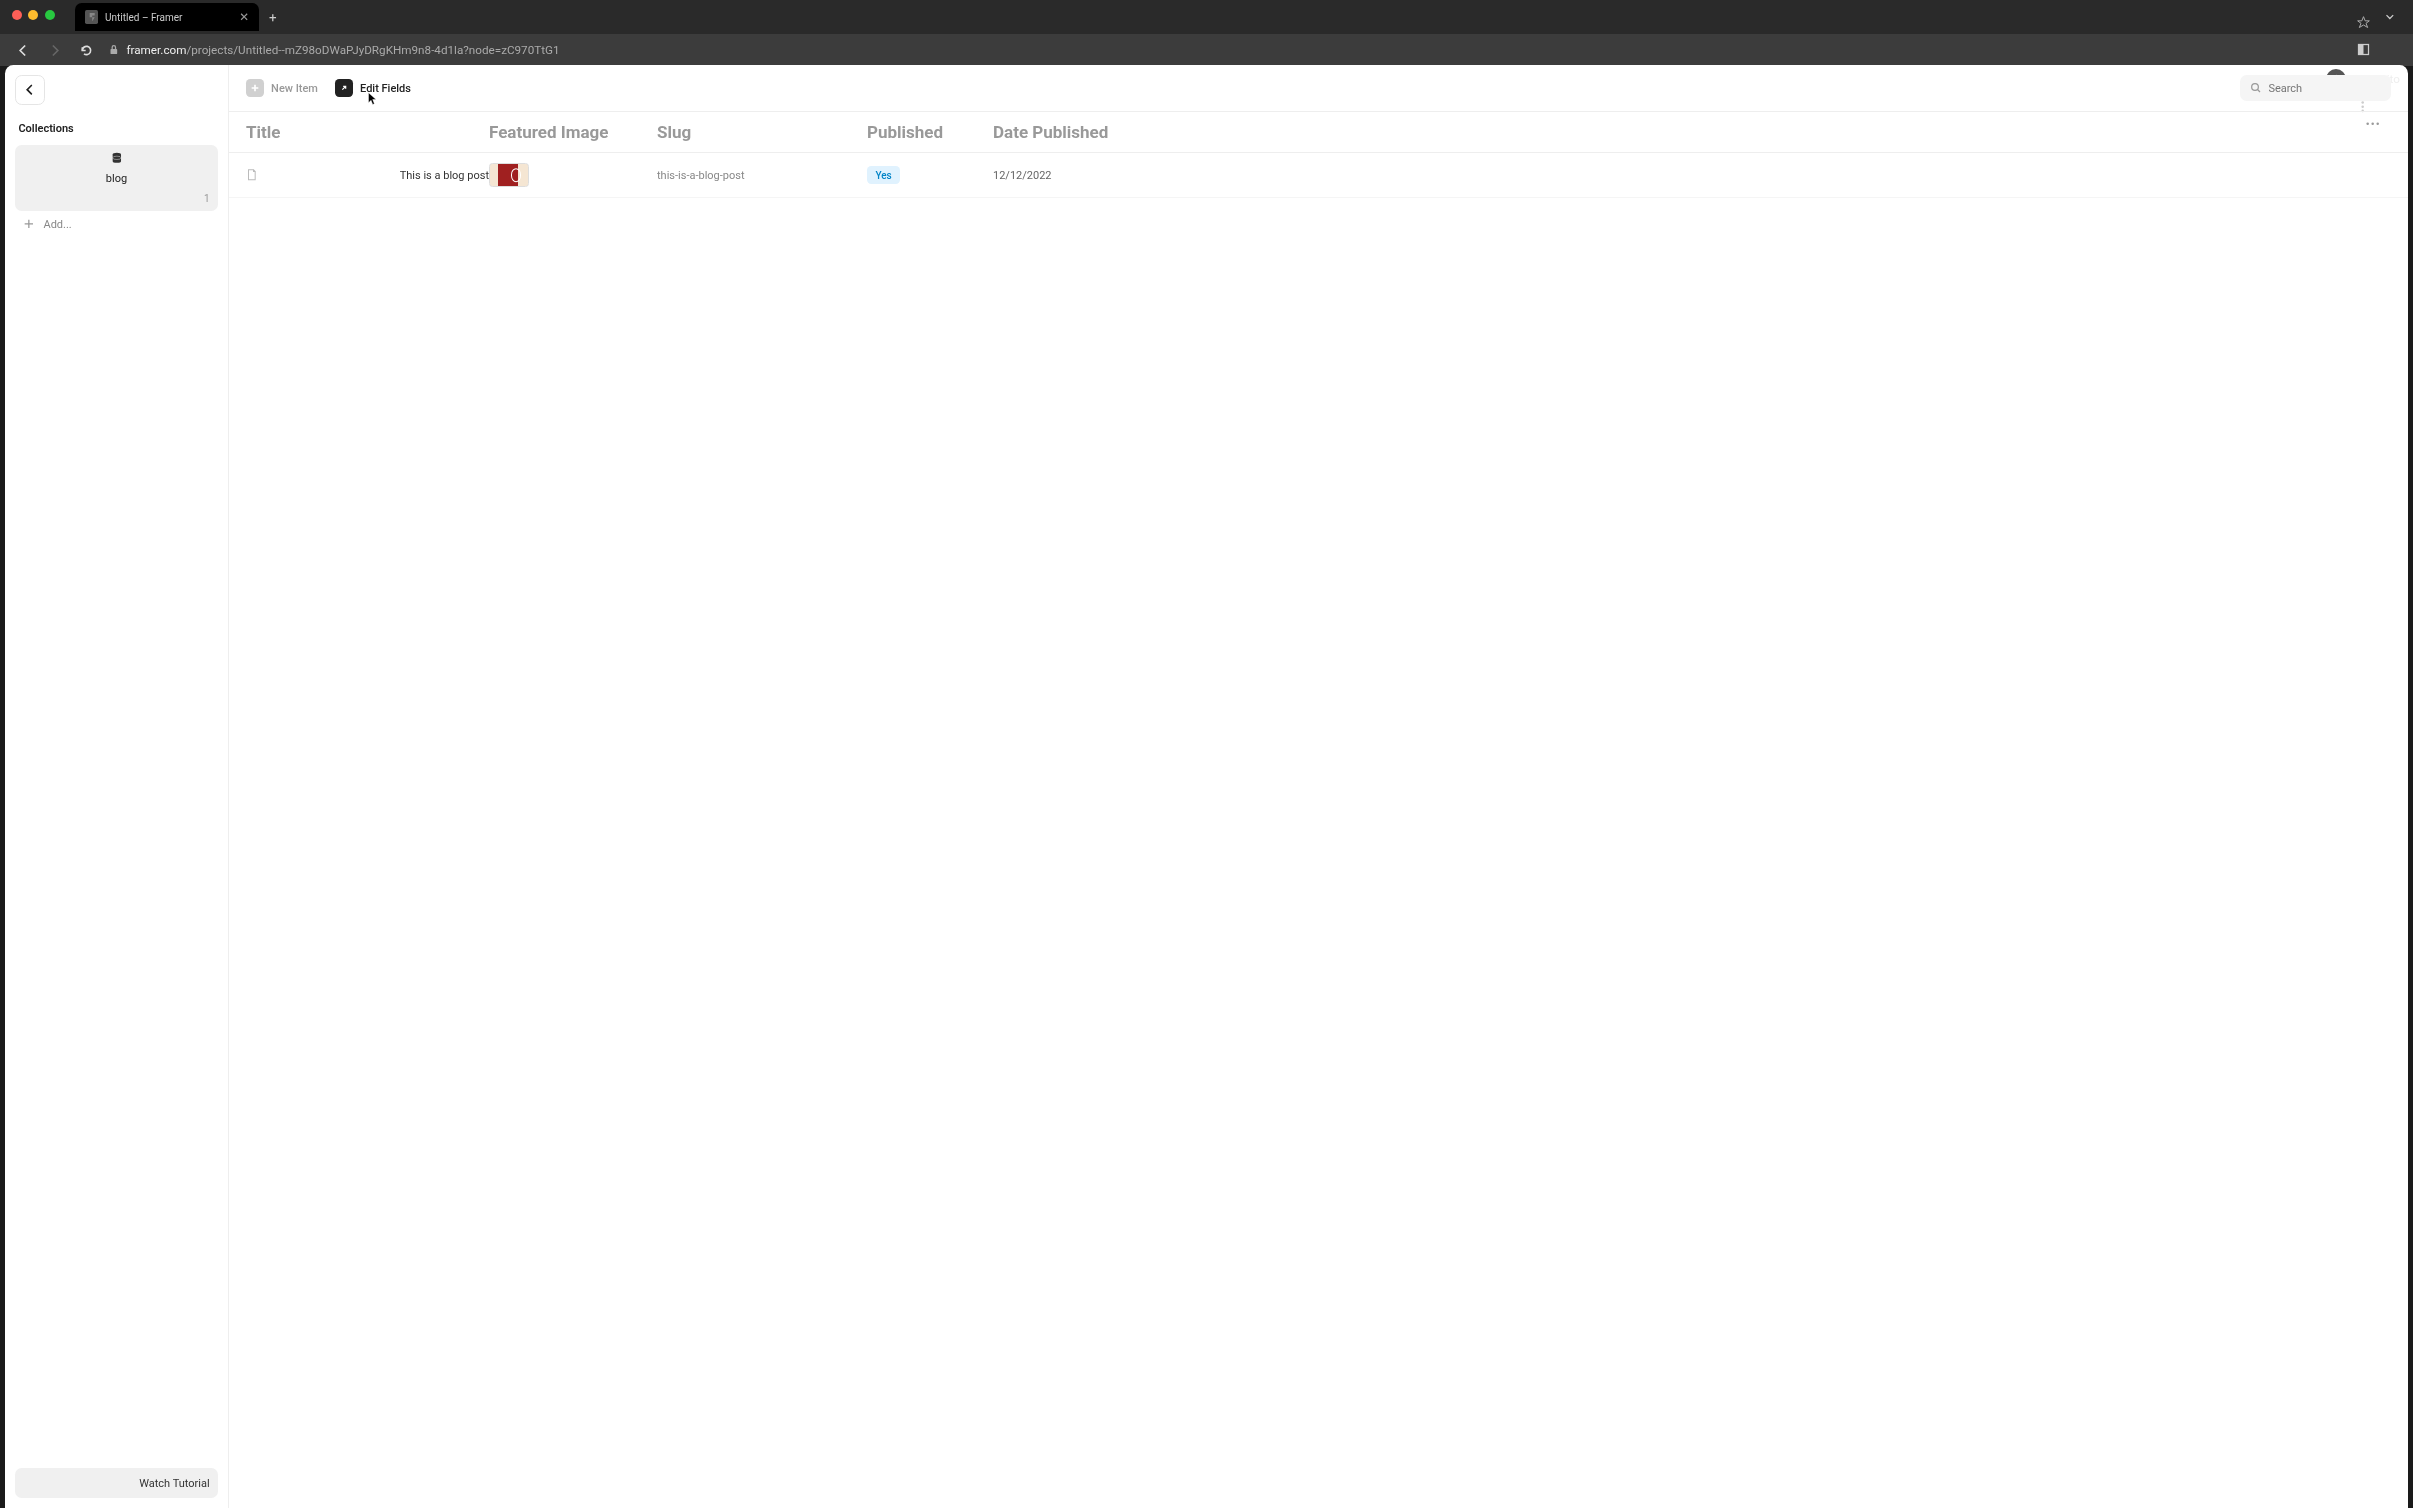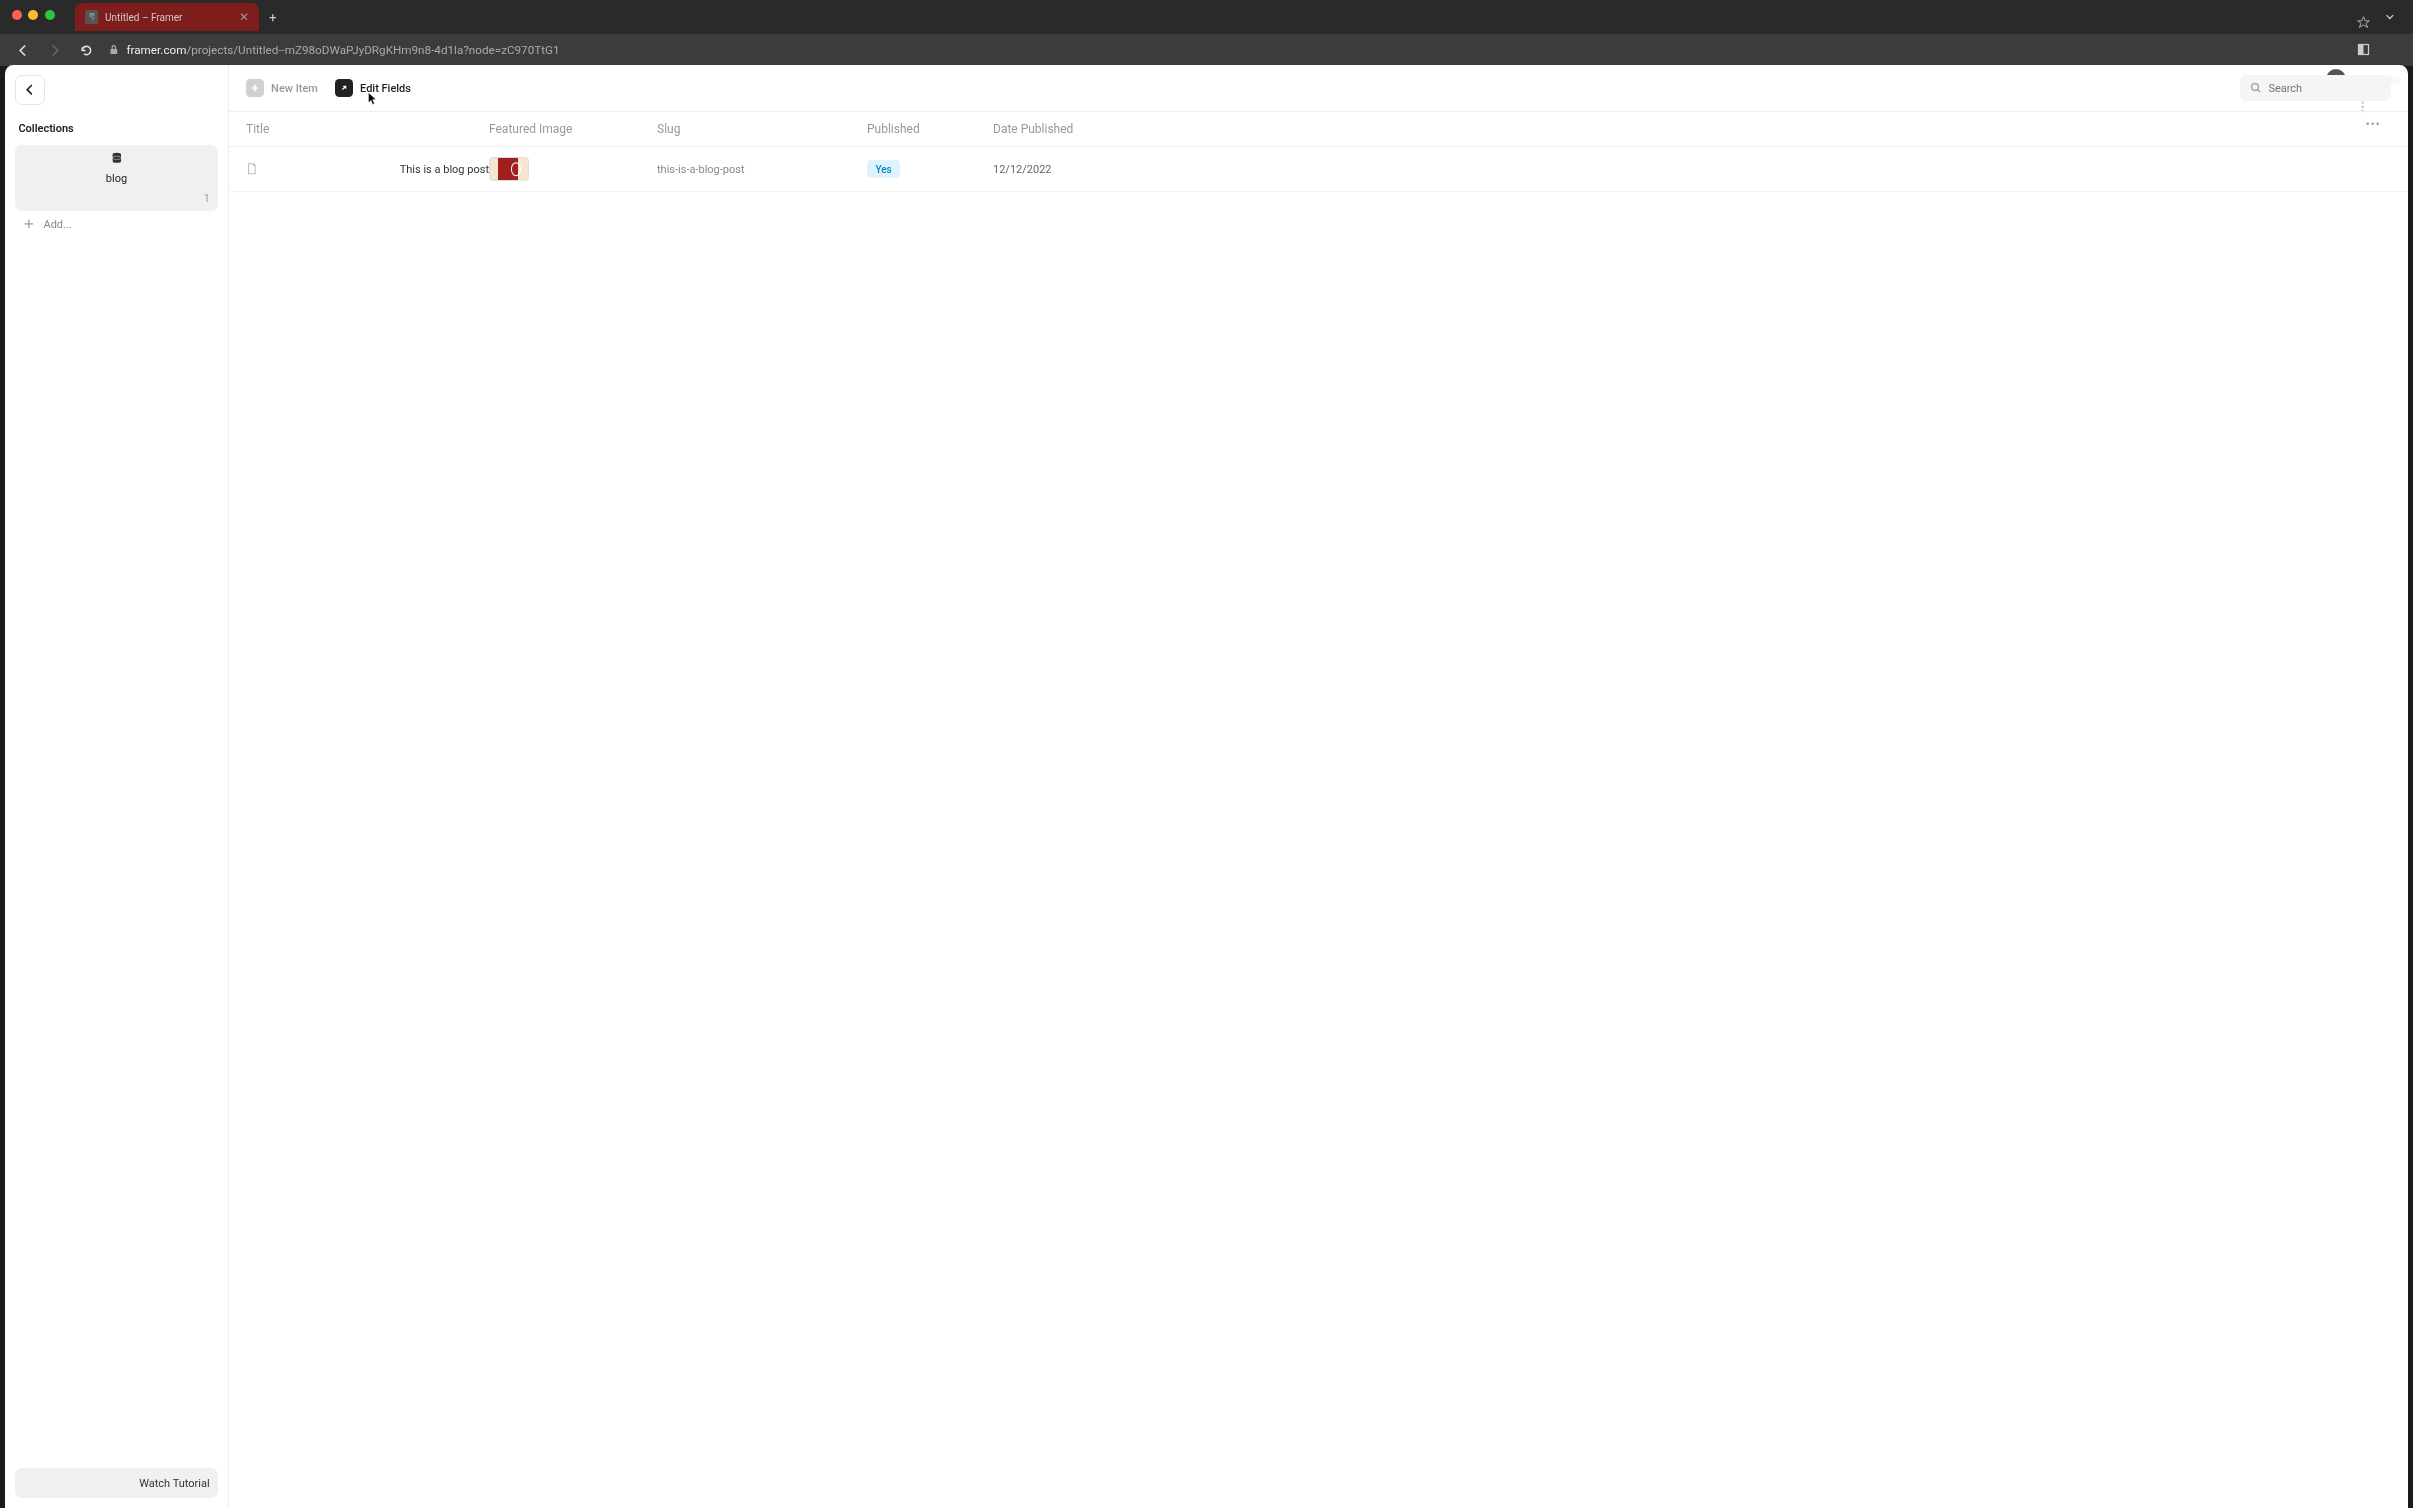--- a/index.html
+++ b/index.html
@@ -8,21 +8,21 @@
     
     
     .browser-chrome { background: #2a2a2a; height: 65px; }
     .window-controls { display: flex; gap: 6.7px; padding: 10px 11.7px; position: absolute; }
     .win-btn { width: 10px; height: 10px; border-radius: 50%; }
     .win-close { background: #ff5f57; }
     .win-min { background: #febc2e; }
     .win-max { background: #28c840; }
     
     .tabs-bar { display: flex; align-items: center; height: 34px; padding-left: 75px; }
-    .tab { display: flex; align-items: center; gap: 6.7px; background: #7f1d1d; padding: 6.7px 10px; border-radius: 6.7px 6.7px 0 0; height: 28.5px; min-width: 184px; color: #ccc; font-size: 10px; }
+    .tab { display: flex; align-items: center; gap: 6.7px; background: #000000; padding: 6.7px 10px; border-radius: 6.7px 6.7px 0 0; height: 28.5px; min-width: 184px; color: #ccc; font-size: 10px; }
     .tab-favicon { width: 13.4px; height: 13.4px; background: #555; border-radius: 1.7px; display: flex; align-items: center; justify-content: center; }
     .tab-close { margin-left: auto; color: #999; cursor: pointer; font-size: 11.7px; }
     .new-tab { color: #ccc; margin-left: 10px; font-size: 13.4px; cursor: pointer; }
     .chevron-tabs { margin-left: auto; margin-right: 17px; color: #ccc; }
     
     .url-bar { display: flex; align-items: center; height: 32px; background: #3c3c3c; padding: 0 13px; gap: 11.7px; }
     .nav-btn { color: #888; cursor: pointer; display: flex; align-items: center; justify-content: center; width: 20px; height: 20px; }
     .nav-btn.active { color: #ddd; }
     .url-field { flex: 1; display: flex; align-items: center; gap: 6.7px; color: #aaa; font-size: 11.7px; }
     .url-field .domain { color: #eee; }
@@ -50,21 +50,21 @@
     .tool-btn { display: flex; align-items: center; gap: 6.7px; font-size: 11px; font-weight: 500; cursor: pointer; }
     .tool-btn .icon-box { width: 18.4px; height: 18.4px; border-radius: 4.2px; display: flex; align-items: center; justify-content: center; }
     .new-item-icon { background: #d0d0d0; color: #fff; }
     .edit-fields-icon { background: #222; color: #fff; }
     .tool-btn.dim { color: #999; }
     .tool-btn.dark { color: #222; }
     .search-box { margin-left: auto; display: flex; align-items: center; gap: 6.7px; background: #f5f5f5; border-radius: 6.7px; padding: 6.7px 10px; width: 151px; }
     .search-box input { border: none; background: transparent; outline: none; font-size: 11px; color: #666; width: 100%; }
     
     
-    .table-header { display: flex; padding: 10px 17px; border-top: 0.8px solid #eee; border-bottom: 0.8px solid #eee; font-size: 12px; color: #999; }
+    .table-header { display: flex; padding: 10px 17px; border-top: 0.8px solid #eee; border-bottom: 0.8px solid #eee; font-size: 17px; color: #999; font-weight: bold; }
     .col-title { width: 243px; }
     .col-image { width: 168px; }
     .col-slug { width: 210px; }
     .col-published { width: 126px; }
     .col-date { flex: 1; }
     .col-more { width: 25px; text-align: right; }
     
     .table-row { display: flex; align-items: center; padding: 10px 17px; font-size: 11px; color: #333; border-bottom: 0.8px solid #f5f5f5; cursor: pointer; }
     .row-icon { color: #bbb; margin-right: 10px; }
     .row-title-text { }

